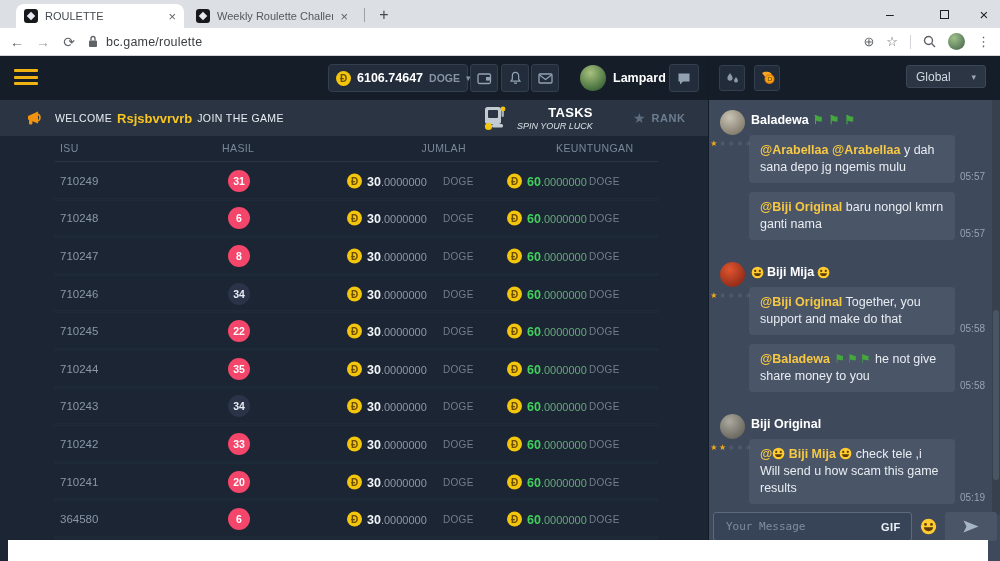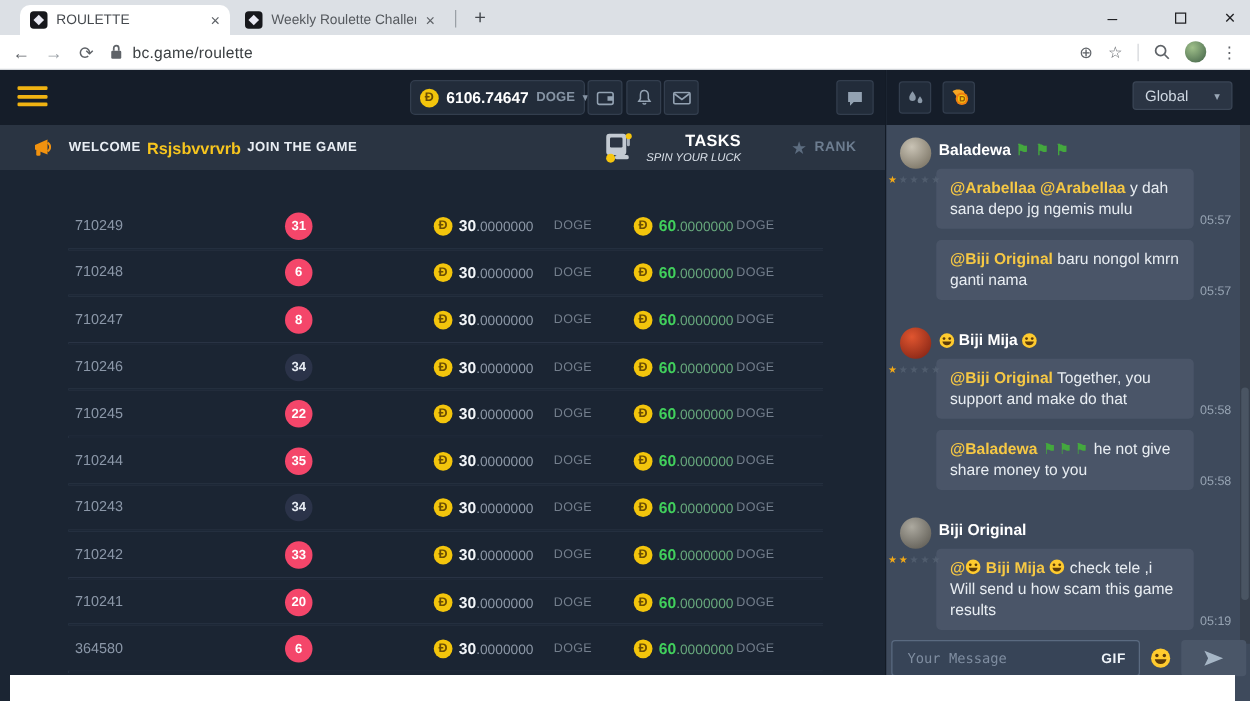--- a/index.html
+++ b/index.html
@@ -59,21 +59,21 @@
   .icobtn{position:absolute;top:8px;width:28px;height:28px;background:#222c3a;border:1px solid #333e4e;
     border-radius:3px;display:flex;align-items:center;justify-content:center;}
   .userbox{position:absolute;left:580px;top:9px;display:flex;align-items:center;gap:7px;}
   .uavatar{width:26px;height:26px;border-radius:50%;
     background:radial-gradient(circle at 40% 30%,#a8c27e,#48703f 70%,#27431f);}
   .uname-h{color:#fff;font-weight:bold;font-size:12.5px;}
 
   
   .m-banner{position:absolute;top:44px;left:0;right:0;height:36px;background:#2a3442;}
   .welcome{position:absolute;left:55px;top:0;height:36px;display:flex;align-items:center;gap:5px;}
-  .welcome .w1{color:#e9eef4;font-size:10.5px;font-weight:bold;letter-spacing:.4px;}
+  .welcome .w1{color:#e9eef4;font-size:10.5px;font-weight:normal;letter-spacing:.4px;}
   .welcome .w2{color:#f7c51e;font-size:13px;font-weight:bold;}
   .tasks{position:absolute;left:482px;top:4px;display:flex;gap:9px;align-items:center;}
   .tasks .t1{color:#fff;font-size:13px;font-weight:bold;letter-spacing:.3px;text-align:right;}
   .tasks .t2{color:#d9e0e8;font-size:9px;font-style:italic;margin-top:1px;}
   .rank{position:absolute;left:633px;top:0;height:36px;display:flex;align-items:center;gap:6px;}
   .rank .star{color:#5d6d80;font-size:14px;}
   .rank .lbl{color:#6d7d90;font-size:11px;font-weight:bold;letter-spacing:.5px;}
 
   
   .m-table{position:absolute;top:80px;left:0;right:0;bottom:0;overflow:hidden;}
@@ -223,20 +223,25 @@
             <path d="M5.7 12.3 a1.4 1.4 0 0 0 2.6 0" fill="none" stroke="#93a2b2" stroke-width="1.3"></path>
           </svg>
         </div>
         <div class="icobtn" style="left:531px">
           <svg width="15" height="11" viewBox="0 0 15 11">
             <rect x="1" y="1" width="13" height="9" rx="1" fill="none" stroke="#93a2b2" stroke-width="1.3"></rect>
             <path d="M1.5 2 L7.5 6.5 L13.5 2" fill="none" stroke="#93a2b2" stroke-width="1.3"></path>
           </svg>
         </div>
 
+        <div class="userbox">
+          <span class="uavatar"></span>
+          <span class="uname-h">Lampard</span>
+          <span class="caret">▾</span>
+        </div>
         <div class="icobtn" style="left:669px;width:30px">
           <svg width="14" height="13" viewBox="0 0 14 13">
             <path d="M1.5 1.5 h11 v8 h-6.5 l-3 3 v-3 h-1.5 Z" fill="#93a2b2"></path>
           </svg>
         </div>
       </div>
 
       <div class="m-banner">
         <svg style="position:absolute;left:26px;top:9px" width="19" height="18" viewBox="0 0 19 18">
           <path d="M2 7 L12 2.5 L12 14.5 L2 10.5 Z" fill="#f2920f"></path>
@@ -262,20 +267,26 @@
             <div class="t2">SPIN YOUR LUCK</div>
           </div>
         </div>
         <div class="rank">
           <span class="star">★</span>
           <span class="lbl">RANK</span>
         </div>
       </div>
 
       <div class="m-table">
+        <div class="thead">
+          <span class="th-isu">ISU</span>
+          <span class="th-hasil">HASIL</span>
+          <span class="th-jumlah">JUMLAH</span>
+          <span class="th-keu">KEUNTUNGAN</span>
+        </div>
         <div class="trows">
             <div class="trow">
               <span class="c-issue">710249</span>
               <span class="c-badge red">31</span>
               <span class="coin c-coin1">Ð</span>
               <span class="c-amt1"><span class="int1">30</span><span class="dec1">.0000000</span></span>
               <span class="c-doge1">DOGE</span>
               <span class="coin c-coin2">Ð</span>
               <span class="c-amt2"><span class="int2">60</span><span class="dec2">.0000000</span></span>
               <span class="c-doge2">DOGE</span>

